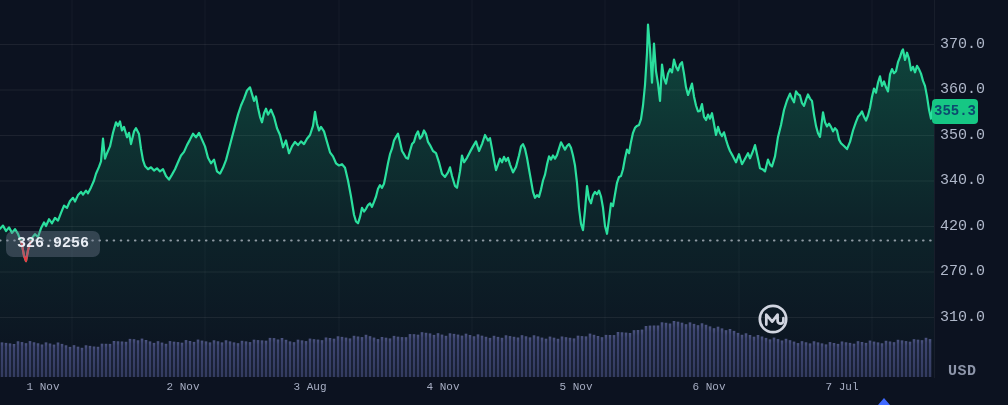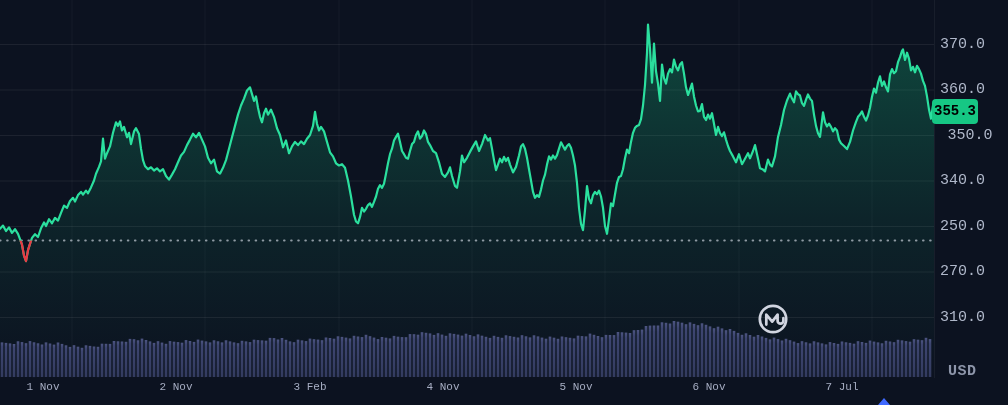--- a/index.html
+++ b/index.html
@@ -3,21 +3,21 @@
 <meta charset="utf-8">
 <style>
   html,body{margin:0;padding:0;background:#0c1220;}
   #stage{position:relative;width:1008px;height:405px;background:#0c1220;overflow:hidden;
          font-family:Liberation Mono, monospace;}
   #chart-svg{position:absolute;left:0;top:0;}
   .ylabel{position:absolute;left:940px;width:60px;font-size:15px;color:#b0b8ca;}
   .xlabel{position:absolute;top:381px;width:60px;text-align:center;font-size:11px;color:#a6adc2;}
   #usd-label{position:absolute;left:948px;top:363px;font-size:15px;font-weight:bold;color:#8e96aa;letter-spacing:.5px;text-align:right;}
   #price-badge{position:absolute;left:932px;top:99px;width:46px;height:25px;background:#16c784;
-               border-radius:4px;color:#000000;font-size:14px;font-weight:bold;display:flex;
+               border-radius:4px;color:#0c4a6e;font-size:14px;font-weight:bold;display:flex;
                align-items:center;justify-content:center;}
   #open-pill{position:absolute;left:6px;top:231px;height:26px;padding:0 11px;border-radius:7px;
              background:rgba(116,126,146,0.38);color:#e9edf4;font-size:15px;font-weight:600;
              display:flex;align-items:center;}
   #watermark{position:absolute;left:757px;top:303px;display:flex;align-items:center;opacity:.96;}
   #watermark-text{margin-left:9px;font-size:21px;font-weight:600;color:#d9dde8;letter-spacing:.2px;}
   #scrub-marker{position:absolute;left:878px;top:398px;width:0;height:0;
                 border-left:6px solid transparent;border-right:6px solid transparent;
                 border-bottom:7px solid #3f69ff;}
   #gutter-divider{position:absolute;left:934px;top:0;width:1px;height:378px;background:rgba(255,255,255,0.05);}
@@ -296,37 +296,38 @@
       </g>
     <line id="open-line" x1="0" x2="934" stroke="rgba(230,235,245,0.6)" stroke-width="2" stroke-dasharray="0.6 6.5" stroke-linecap="round" y1="240.5" y2="240.5"></line>
     <polyline id="price-line" fill="none" stroke="#2bdf9e" stroke-width="2.2" stroke-linejoin="round" stroke-linecap="round" points="0,228.8 3,225.6 6,231.0 9,227.4 12,232.9 15,229.2 18,233.8 20,239.2 22,244.7 24,255.6 26,261.1 28,250.2 30,243.8 32,237.9 35,234.2 38,237.0 41,228.3 44,222.4 46,226.0 49,219.2 52,223.3 55,217.9 58,220.6 61,212.8 64,205.6 67,207.8 70,201.0 73,197.8 75,201.5 78,195.1 81,191.9 83,194.7 86,190.6 88,193.3 91,187.4 94,180.5 96,173.7 99,166.9 101,161.4 103,138.7 105,158.7 107,153.2 110,146.4 113,132.8 116,122.3 118,125.9 120,121.4 122,130.5 124,126.9 127,137.3 129,132.8 131,144.1 134,131.4 136,128.2 139,134.1 141,148.7 143,160.1 145,166.0 148,169.2 151,167.3 154,170.5 157,168.3 160,171.4 163,169.2 166,176.0 169,179.6 172,174.6 175,169.2 178,162.3 181,155.5 184,151.9 187,145.1 190,139.6 193,133.7 196,137.3 199,132.8 202,139.6 205,146.4 208,157.8 211,163.3 214,159.6 217,171.4 220,173.7 223,167.8 226,160.1 229,148.7 232,137.3 235,125.9 238,114.6 241,105.5 244,98.6 247,90.5 250,87.3 252,94.1 254,100.9 256,96.4 258,107.7 260,116.8 262,122.3 264,113.2 266,108.7 268,114.6 271,109.6 274,116.8 277,128.2 280,135.0 283,147.3 286,140.5 289,153.2 292,146.4 295,141.9 298,145.1 301,141.4 304,144.1 307,138.7 310,135.0 313,125.9 315,111.8 317,123.7 319,130.5 321,126.9 324,131.4 327,141.9 330,152.3 333,156.4 336,163.3 339,165.5 342,164.2 345,167.8 348,180.5 351,196.5 354,214.7 356,221.5 358,223.3 360,216.9 362,207.8 364,211.5 366,208.8 368,205.1 370,203.3 372,206.9 374,201.9 376,196.5 378,188.7 380,185.1 382,187.8 384,183.7 386,173.7 388,163.3 390,154.2 392,148.7 394,140.5 396,136.9 398,133.7 400,141.9 402,151.0 404,154.2 406,157.8 408,158.7 410,151.0 412,144.1 414,141.9 416,135.0 418,131.4 420,138.7 422,136.0 424,130.5 426,134.1 428,141.9 430,145.1 433,151.0 436,153.2 439,162.3 442,173.7 445,176.9 448,172.4 450,167.3 452,176.0 455,186.0 457,187.8 460,171.4 462,155.5 464,162.3 467,157.8 470,151.9 473,146.4 476,141.4 479,151.0 482,144.1 485,135.0 488,140.5 490,138.2 492,148.7 494,160.1 496,170.1 498,164.6 500,158.7 502,162.3 504,156.9 506,161.0 508,157.8 510,164.6 513,172.4 516,166.9 519,155.5 521,146.4 523,144.1 525,148.7 527,157.8 529,169.2 531,180.5 533,191.9 535,197.8 537,195.1 539,196.9 541,189.6 543,180.5 545,174.6 547,164.6 549,156.4 551,159.6 553,155.5 555,158.7 557,155.1 559,148.7 561,142.3 563,146.0 565,149.6 567,146.0 569,144.1 571,147.8 573,155.5 575,165.5 577,182.8 579,207.8 581,223.8 583,230.1 585,210.1 587,186.0 589,198.7 591,203.3 593,195.1 595,191.9 597,194.2 599,190.6 601,196.5 603,207.8 605,226.0 607,233.8 609,219.2 611,203.3 613,206.0 615,194.2 617,182.8 619,176.9 621,176.0 623,169.2 625,158.3 627,149.6 629,153.2 631,141.9 633,132.8 635,127.8 637,125.9 639,125.0 641,119.1 643,105.5 645,85.0 647,53.1 648,24.5 650,48.6 652,82.7 654,43.6 656,71.3 658,83.6 660,100.9 662,64.5 664,78.2 666,83.6 668,73.6 670,69.1 672,72.3 674,59.5 676,66.8 678,70.4 680,64.5 682,62.2 684,73.6 686,87.3 688,95.0 690,89.5 692,83.6 694,96.4 696,105.5 698,111.4 700,110.9 702,104.1 704,116.8 706,120.0 708,114.6 710,118.7 712,113.2 714,123.7 716,135.0 718,126.9 720,133.2 722,136.0 724,132.3 726,139.6 728,146.0 730,151.0 733,156.4 736,162.3 739,154.2 742,164.2 745,158.7 748,153.2 750,158.3 753,151.0 755,145.1 758,158.7 760,168.3 763,169.6 765,171.4 768,159.6 770,164.6 772,166.4 775,156.4 778,136.9 781,125.0 784,110.0 787,100.5 790,93.6 792,98.6 794,102.3 796,91.4 798,94.1 800,95.5 802,103.2 804,105.9 806,99.6 808,94.5 810,98.6 812,100.9 814,114.6 816,125.9 818,133.2 820,136.9 823,112.3 825,122.3 827,126.4 829,123.7 831,126.9 833,131.4 835,128.2 837,130.5 839,139.6 841,143.2 844,146.0 847,149.1 850,141.9 853,130.5 856,121.8 858,116.8 860,114.6 862,111.4 864,116.8 866,120.5 868,115.5 870,107.7 872,96.8 874,88.6 876,92.7 878,82.7 880,76.3 882,85.9 884,81.4 886,87.3 888,91.4 890,74.5 892,69.1 894,73.2 896,71.3 898,62.2 900,57.2 902,50.9 903,49.5 905,60.0 907,52.7 909,58.6 911,70.4 913,66.8 915,72.3 917,65.9 919,69.1 921,73.6 923,80.9 925,85.9 927,96.4 929,109.6 931,118.7 933,105.5 934,111.4"></polyline>
     <polyline id="price-line-down" fill="none" stroke="#ea3943" stroke-width="2.2" stroke-linejoin="round" stroke-linecap="round" clip-path="url(#belowOpen)" points="0,228.8 3,225.6 6,231.0 9,227.4 12,232.9 15,229.2 18,233.8 20,239.2 22,244.7 24,255.6 26,261.1 28,250.2 30,243.8 32,237.9 35,234.2 38,237.0 41,228.3 44,222.4 46,226.0 49,219.2 52,223.3 55,217.9 58,220.6 61,212.8 64,205.6 67,207.8 70,201.0 73,197.8 75,201.5 78,195.1 81,191.9 83,194.7 86,190.6 88,193.3 91,187.4 94,180.5 96,173.7 99,166.9 101,161.4 103,138.7 105,158.7 107,153.2 110,146.4 113,132.8 116,122.3 118,125.9 120,121.4 122,130.5 124,126.9 127,137.3 129,132.8 131,144.1 134,131.4 136,128.2 139,134.1 141,148.7 143,160.1 145,166.0 148,169.2 151,167.3 154,170.5 157,168.3 160,171.4 163,169.2 166,176.0 169,179.6 172,174.6 175,169.2 178,162.3 181,155.5 184,151.9 187,145.1 190,139.6 193,133.7 196,137.3 199,132.8 202,139.6 205,146.4 208,157.8 211,163.3 214,159.6 217,171.4 220,173.7 223,167.8 226,160.1 229,148.7 232,137.3 235,125.9 238,114.6 241,105.5 244,98.6 247,90.5 250,87.3 252,94.1 254,100.9 256,96.4 258,107.7 260,116.8 262,122.3 264,113.2 266,108.7 268,114.6 271,109.6 274,116.8 277,128.2 280,135.0 283,147.3 286,140.5 289,153.2 292,146.4 295,141.9 298,145.1 301,141.4 304,144.1 307,138.7 310,135.0 313,125.9 315,111.8 317,123.7 319,130.5 321,126.9 324,131.4 327,141.9 330,152.3 333,156.4 336,163.3 339,165.5 342,164.2 345,167.8 348,180.5 351,196.5 354,214.7 356,221.5 358,223.3 360,216.9 362,207.8 364,211.5 366,208.8 368,205.1 370,203.3 372,206.9 374,201.9 376,196.5 378,188.7 380,185.1 382,187.8 384,183.7 386,173.7 388,163.3 390,154.2 392,148.7 394,140.5 396,136.9 398,133.7 400,141.9 402,151.0 404,154.2 406,157.8 408,158.7 410,151.0 412,144.1 414,141.9 416,135.0 418,131.4 420,138.7 422,136.0 424,130.5 426,134.1 428,141.9 430,145.1 433,151.0 436,153.2 439,162.3 442,173.7 445,176.9 448,172.4 450,167.3 452,176.0 455,186.0 457,187.8 460,171.4 462,155.5 464,162.3 467,157.8 470,151.9 473,146.4 476,141.4 479,151.0 482,144.1 485,135.0 488,140.5 490,138.2 492,148.7 494,160.1 496,170.1 498,164.6 500,158.7 502,162.3 504,156.9 506,161.0 508,157.8 510,164.6 513,172.4 516,166.9 519,155.5 521,146.4 523,144.1 525,148.7 527,157.8 529,169.2 531,180.5 533,191.9 535,197.8 537,195.1 539,196.9 541,189.6 543,180.5 545,174.6 547,164.6 549,156.4 551,159.6 553,155.5 555,158.7 557,155.1 559,148.7 561,142.3 563,146.0 565,149.6 567,146.0 569,144.1 571,147.8 573,155.5 575,165.5 577,182.8 579,207.8 581,223.8 583,230.1 585,210.1 587,186.0 589,198.7 591,203.3 593,195.1 595,191.9 597,194.2 599,190.6 601,196.5 603,207.8 605,226.0 607,233.8 609,219.2 611,203.3 613,206.0 615,194.2 617,182.8 619,176.9 621,176.0 623,169.2 625,158.3 627,149.6 629,153.2 631,141.9 633,132.8 635,127.8 637,125.9 639,125.0 641,119.1 643,105.5 645,85.0 647,53.1 648,24.5 650,48.6 652,82.7 654,43.6 656,71.3 658,83.6 660,100.9 662,64.5 664,78.2 666,83.6 668,73.6 670,69.1 672,72.3 674,59.5 676,66.8 678,70.4 680,64.5 682,62.2 684,73.6 686,87.3 688,95.0 690,89.5 692,83.6 694,96.4 696,105.5 698,111.4 700,110.9 702,104.1 704,116.8 706,120.0 708,114.6 710,118.7 712,113.2 714,123.7 716,135.0 718,126.9 720,133.2 722,136.0 724,132.3 726,139.6 728,146.0 730,151.0 733,156.4 736,162.3 739,154.2 742,164.2 745,158.7 748,153.2 750,158.3 753,151.0 755,145.1 758,158.7 760,168.3 763,169.6 765,171.4 768,159.6 770,164.6 772,166.4 775,156.4 778,136.9 781,125.0 784,110.0 787,100.5 790,93.6 792,98.6 794,102.3 796,91.4 798,94.1 800,95.5 802,103.2 804,105.9 806,99.6 808,94.5 810,98.6 812,100.9 814,114.6 816,125.9 818,133.2 820,136.9 823,112.3 825,122.3 827,126.4 829,123.7 831,126.9 833,131.4 835,128.2 837,130.5 839,139.6 841,143.2 844,146.0 847,149.1 850,141.9 853,130.5 856,121.8 858,116.8 860,114.6 862,111.4 864,116.8 866,120.5 868,115.5 870,107.7 872,96.8 874,88.6 876,92.7 878,82.7 880,76.3 882,85.9 884,81.4 886,87.3 888,91.4 890,74.5 892,69.1 894,73.2 896,71.3 898,62.2 900,57.2 902,50.9 903,49.5 905,60.0 907,52.7 909,58.6 911,70.4 913,66.8 915,72.3 917,65.9 919,69.1 921,73.6 923,80.9 925,85.9 927,96.4 929,109.6 931,118.7 933,105.5 934,111.4"></polyline>
   </svg>
 
   <div id="gutter-divider"></div>
   <div id="y-axis">
       <div class="ylabel" style="top: 35.5px;">370.0</div>
       <div class="ylabel" style="top: 81px;">360.0</div>
-      <div class="ylabel" style="top: 126.5px; text-align: center;">350.0</div>
+      <div class="ylabel" style="top: 126.5px;">350.0</div>
       <div class="ylabel" style="top: 172px;">340.0</div>
-      <div class="ylabel" style="top: 217.5px;">250.0</div>
+      <div class="ylabel" style="top: 217.5px;">420.0</div>
       <div class="ylabel" style="top: 263px;">270.0</div>
       <div class="ylabel" style="top: 308.5px;">310.0</div>
     </div>
   <div id="x-axis">
       <div class="xlabel" style="left: 13px;">1 Nov</div>
-      <div class="xlabel" style="left: 146px;">2 Nov</div>
-      <div class="xlabel" style="left: 280px;">3 Feb</div>
+      <div class="xlabel" style="left: 153px;">2 Nov</div>
+      <div class="xlabel" style="left: 280px;">3 Aug</div>
       <div class="xlabel" style="left: 413px;">4 Nov</div>
       <div class="xlabel" style="left: 546px; text-align: center;">5 Nov</div>
       <div class="xlabel" style="left: 679px;">6 Nov</div>
       <div class="xlabel" style="left: 812px;">7 Jul</div>
     </div>
   <div id="usd-label">USD</div>
 
+  <div id="open-pill" style="top: 230.989px;">326.9256</div>
   <div id="price-badge" style="top: 98.885px;">355.3</div>
 
   <div id="watermark">
     <svg width="32" height="32" viewBox="0 0 32 32">
       <circle cx="16" cy="16" r="13.2" fill="none" stroke="#d9dde8" stroke-width="2.7"></circle>
       <path d="M9.3 21.6 L9.3 11.6 L15.2 18.6 L20.6 11.6 L20.6 17.8 A2.9 2.9 0 0 0 26.4 17.8 L26.4 15.2" fill="none" stroke="#d9dde8" stroke-width="2.7" stroke-linecap="round" stroke-linejoin="round"></path>
     </svg>
   </div>
 
   <div id="scrub-marker" style="left: 878px;"></div>

